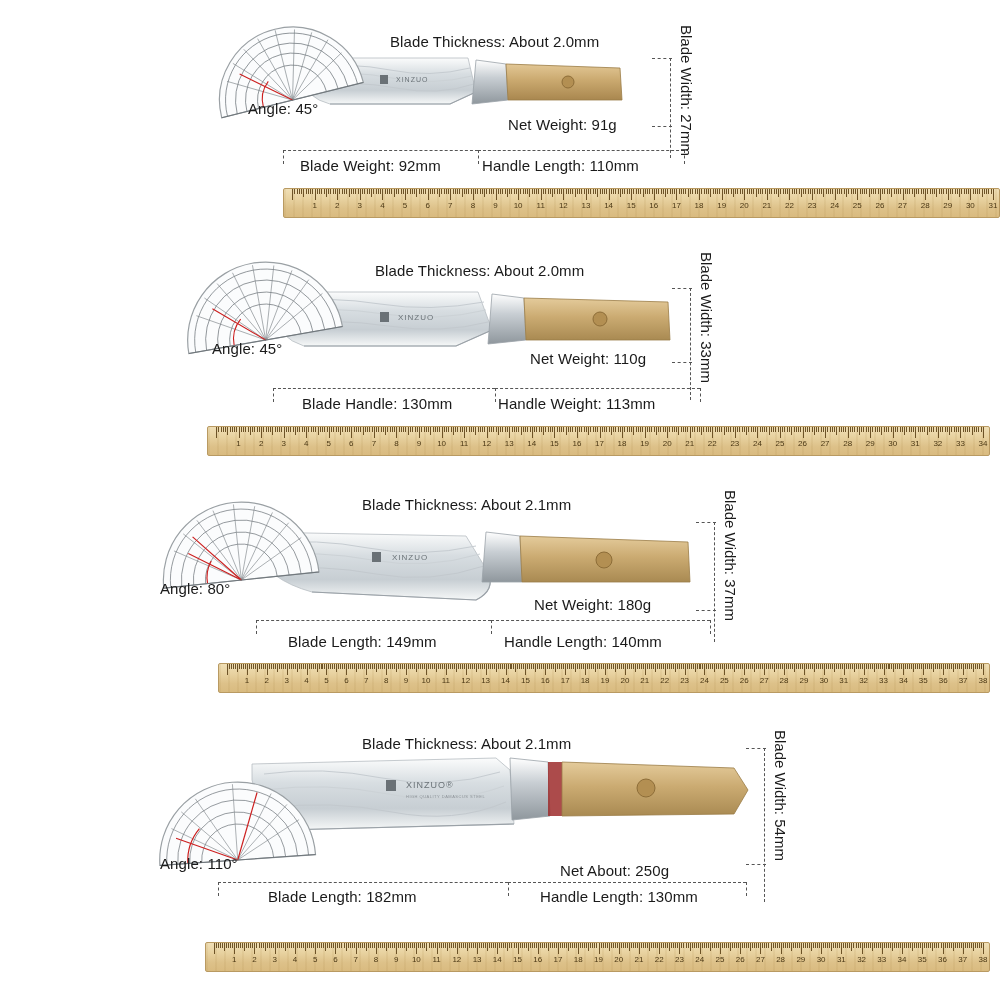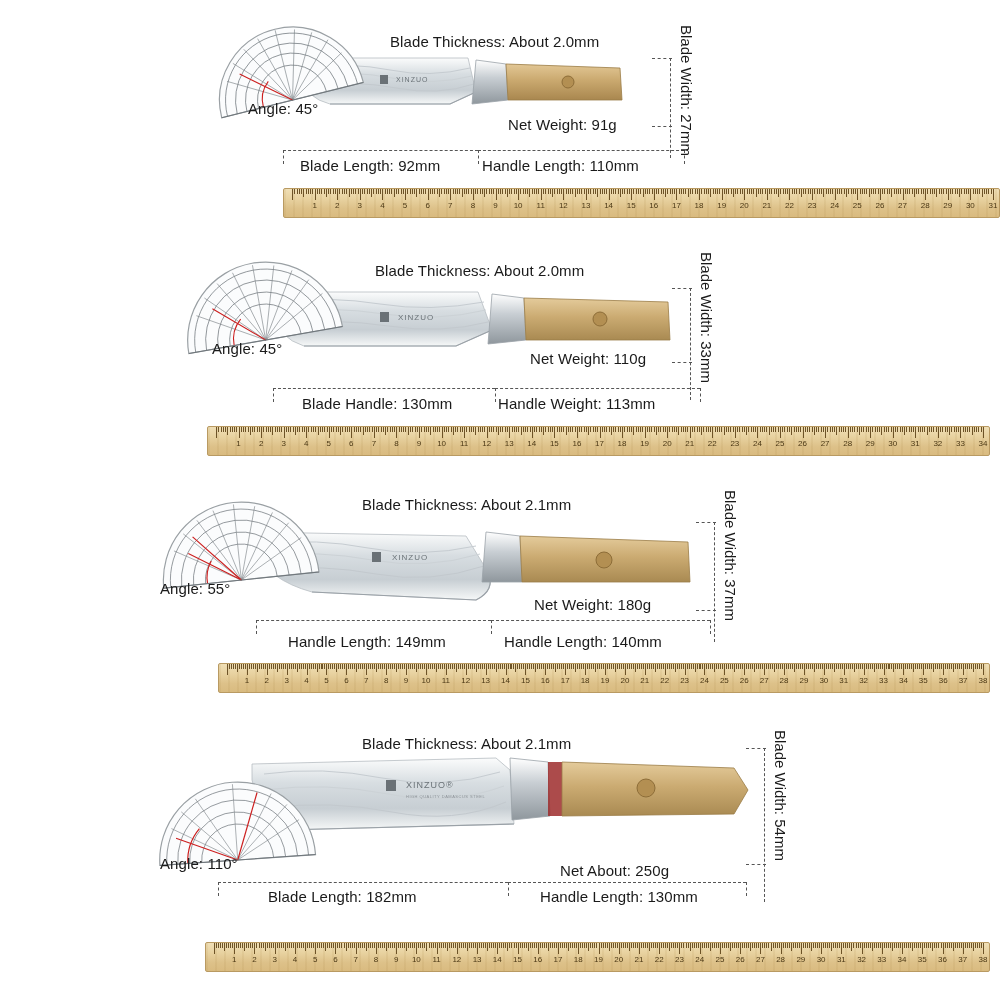--- a/index.html
+++ b/index.html
@@ -176,21 +176,21 @@
     <div class="dash-v" style="left:478px; top:150px; height:14px;"></div>
     <div class="dash-h" style="left:478px; top:150px; width:206px;"></div>
     <div class="dash-v" style="left:684px; top:150px; height:14px;"></div>
     <div class="dash-v" style="left:670px; top:58px; height:100px;"></div>
     <div class="dash-h" style="left:652px; top:58px; width:20px;"></div>
     <div class="dash-h" style="left:652px; top:126px; width:20px;"></div>
 
     <div class="lbl" style="left:390px; top:33px;">Blade Thickness: About 2.0mm</div>
     <div class="lbl" style="left:248px; top:100px;">Angle: 45°</div>
     <div class="lbl" style="left:508px; top:116px;">Net Weight: 91g</div>
-    <div class="lbl" style="left:300px; top:157px;">Blade Length: 92mm</div>
+    <div class="lbl" style="left:300px; top:157px;">Blade Weight: 92mm</div>
     <div class="lbl" style="left:482px; top:157px;">Handle Length: 110mm</div>
     <div class="vlabel" style="left:678px; top:25px;">Blade Width: 27mm</div>
 
     <div class="ruler" style="left:283px; top:188px; width:717px;">
       <div class="grain"></div>
       <div class="tickwrap" id="ruler-ticks-1">
           <div class="tick maj" style="left: 8px;"></div>
           <div class="tick min" style="left: 10.2613px; height: 5px;"></div>
           <div class="tick min" style="left: 12.5226px; height: 5px;"></div>
           <div class="tick min" style="left: 14.7839px; height: 5px;"></div>
@@ -1064,23 +1064,23 @@
     <div class="dash-h" style="left:256px; top:150px; width:235px;"></div>
     <div class="dash-v" style="left:256px; top:150px; height:14px;"></div>
     <div class="dash-v" style="left:491px; top:150px; height:14px;"></div>
     <div class="dash-h" style="left:491px; top:150px; width:219px;"></div>
     <div class="dash-v" style="left:710px; top:150px; height:14px;"></div>
     <div class="dash-v" style="left:714px; top:52px; height:120px;"></div>
     <div class="dash-h" style="left:696px; top:52px; width:20px;"></div>
     <div class="dash-h" style="left:696px; top:140px; width:20px;"></div>
 
     <div class="lbl" style="left:362px; top:26px;">Blade Thickness: About 2.1mm</div>
-    <div class="lbl" style="left:160px; top:110px;">Angle: 55°</div>
+    <div class="lbl" style="left:160px; top:110px;">Angle: 80°</div>
     <div class="lbl" style="left:534px; top:126px;">Net Weight: 180g</div>
-    <div class="lbl" style="left:288px; top:163px;">Handle Length: 149mm</div>
+    <div class="lbl" style="left:288px; top:163px;">Blade Length: 149mm</div>
     <div class="lbl" style="left:504px; top:163px;">Handle Length: 140mm</div>
     <div class="vlabel" style="left:722px; top:20px;">Blade Width: 37mm</div>
 
     <div class="ruler" style="left:218px; top:193px; width:772px;">
       <div class="grain"></div>
       <div class="tickwrap" id="ruler-ticks-3">
           <div class="tick maj" style="left: 8px;"></div>
           <div class="tick min" style="left: 9.98947px; height: 5px;"></div>
           <div class="tick min" style="left: 11.9789px; height: 5px;"></div>
           <div class="tick min" style="left: 13.9684px; height: 5px;"></div>

